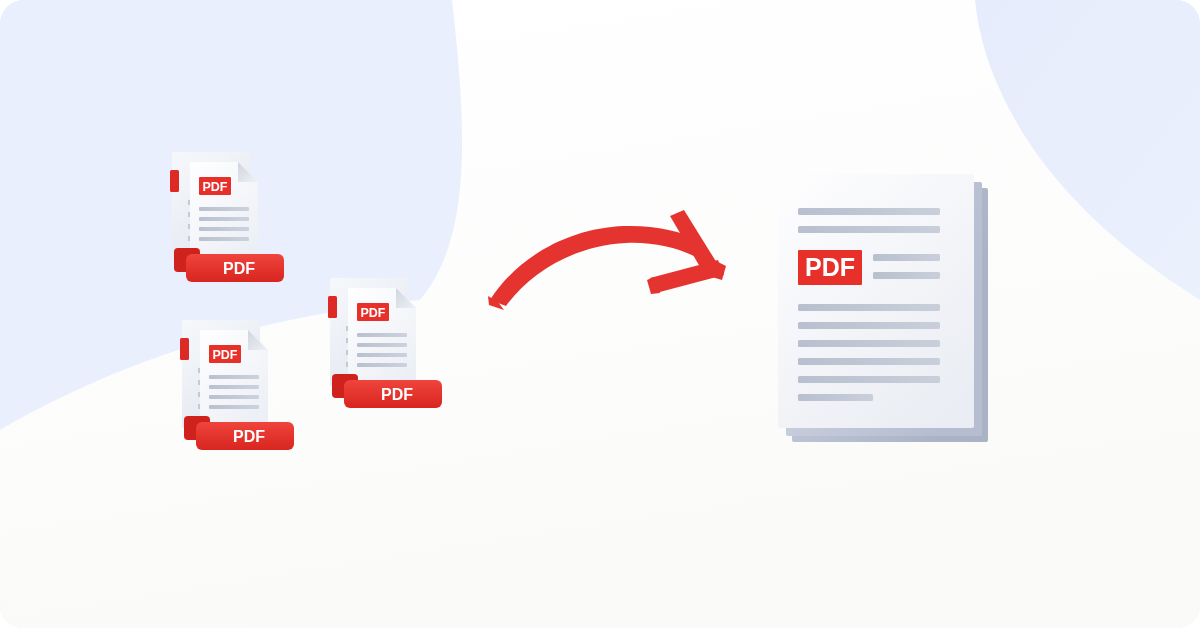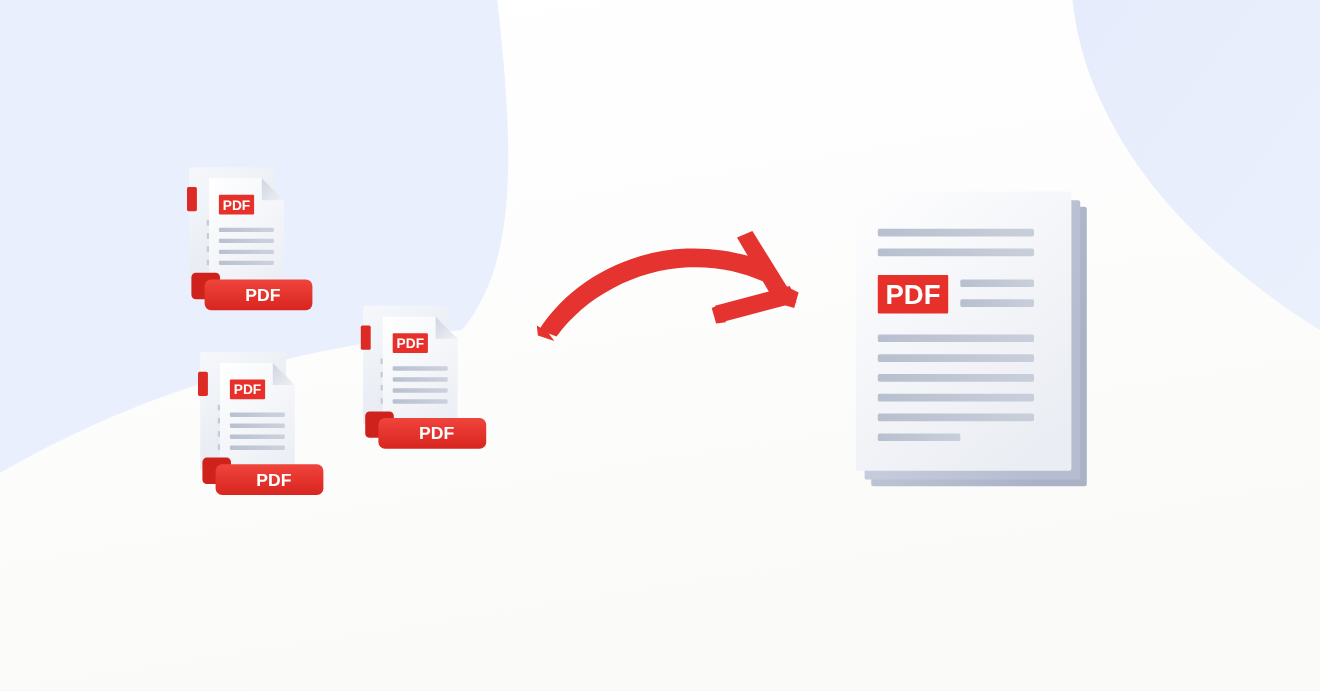--- a/index.html
+++ b/index.html
@@ -9,20 +9,21 @@
   }
   body {
     font-family: "Liberation Sans", sans-serif;
   }
   #stage {
     position: relative;
     width: 1200px;
     height: 628px;
     overflow: hidden;
     background: #e9eefb;
+    border-radius: 24px;
   }
 
   
   .bg-base {
     position: absolute;
     inset: 0;
     background: #e9effc;
   }
   .bg-svg {
     position: absolute;

